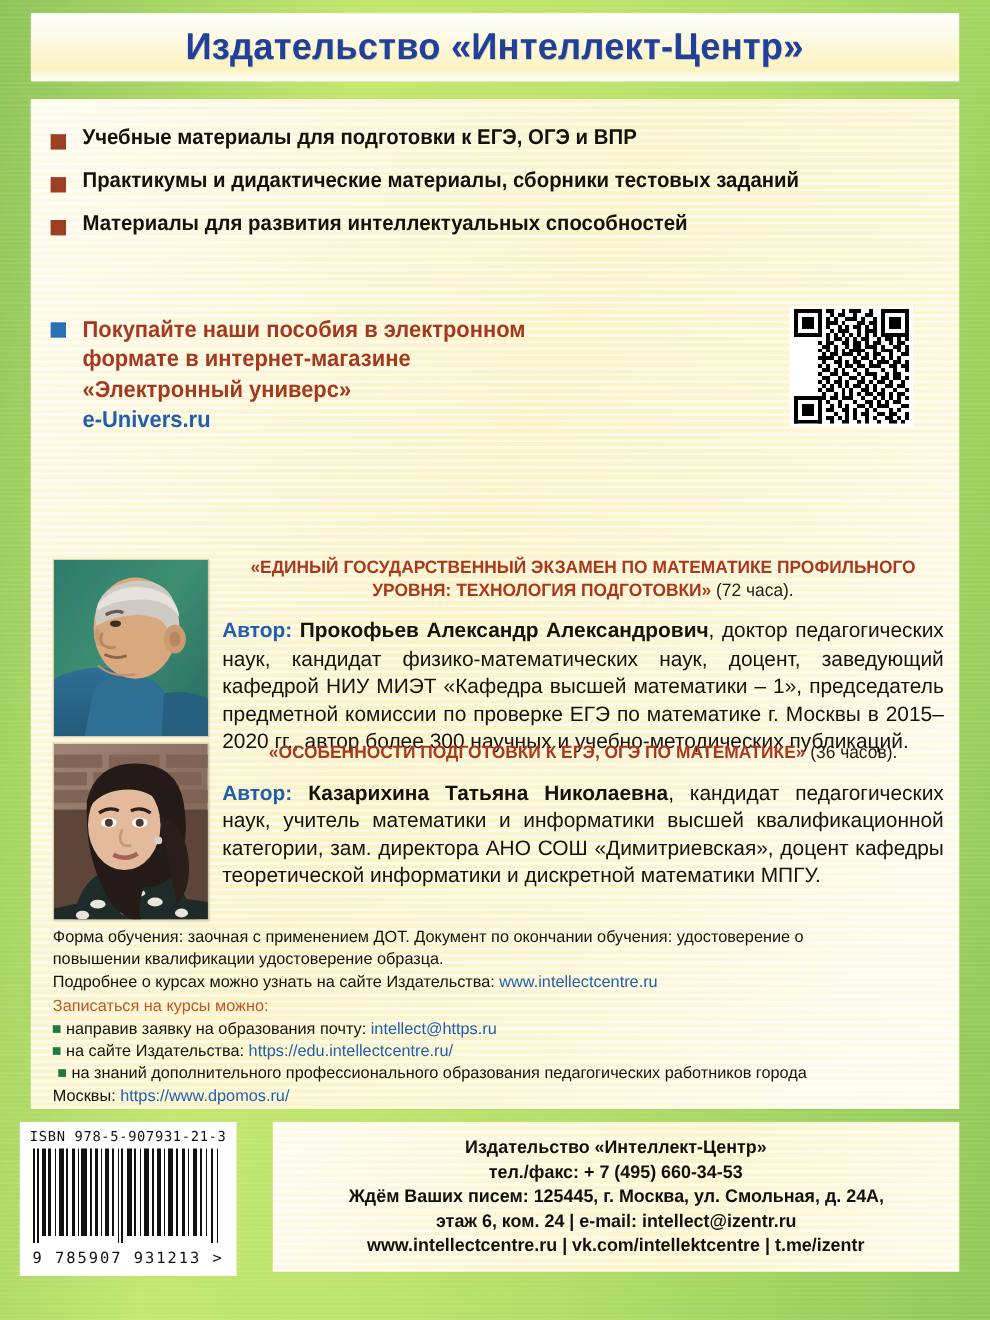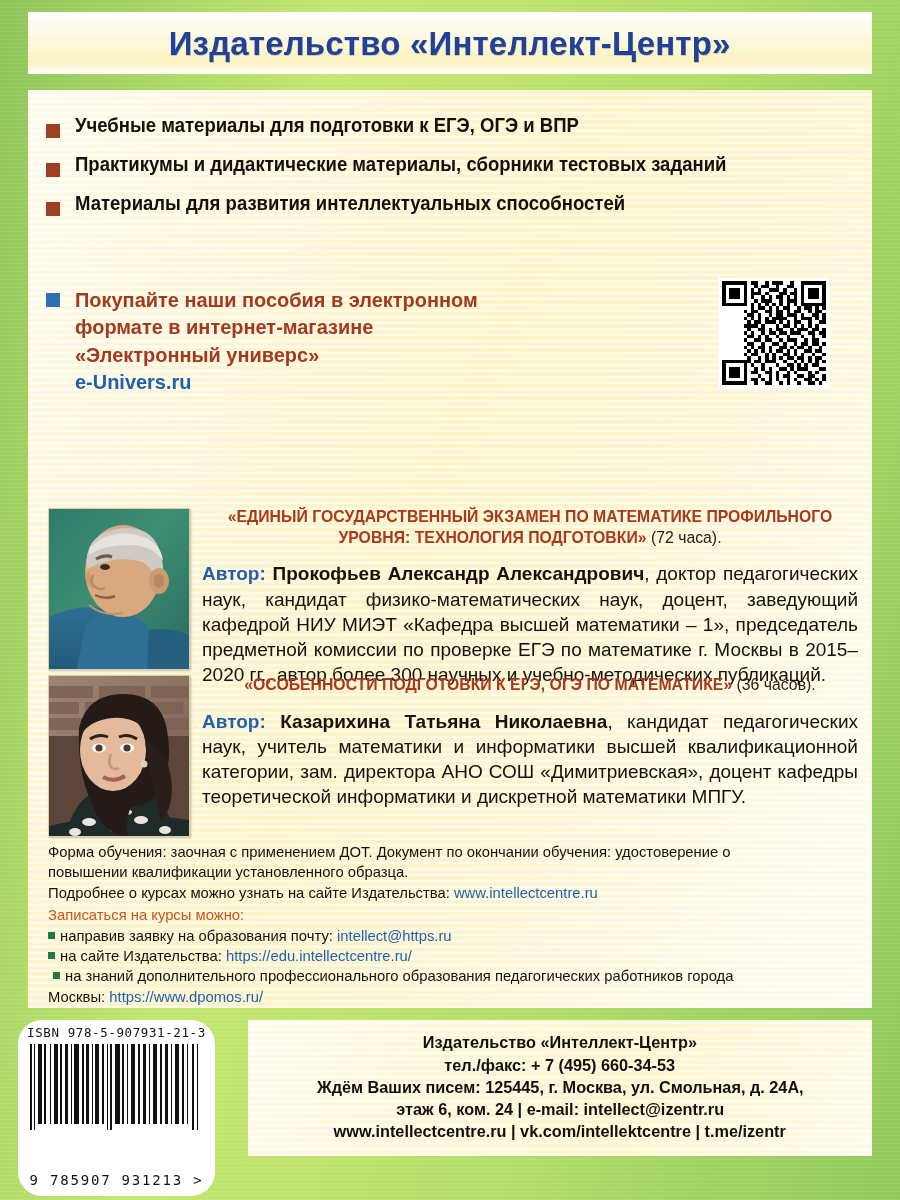--- a/index.html
+++ b/index.html
@@ -35,21 +35,21 @@
   .panel{
     position:absolute;left:28px;top:90px;width:844px;height:918px;
     background:
       repeating-linear-gradient(0deg, rgba(255,255,255,0.55) 0px, rgba(255,255,255,0.55) 2px, rgba(250,238,186,0.35) 3px, rgba(250,238,186,0.0) 6px),
       linear-gradient(115deg,#fffef5 0%,#fdf8dd 22%,#fcf4c8 46%,#fdf7d6 68%,#fffdf0 88%,#fffef7 100%);
     box-sizing:border-box;
   }
 
   
   .bullets{position:absolute;left:18px;top:22px;right:16px;}
-  .b-row{display:flex;align-items:flex-end;margin-bottom:13px;}
+  .b-row{display:flex;align-items:center;margin-bottom:13px;}
   .b-row:last-child{margin-bottom:0;}
   .sq{width:14px;height:14px;flex:0 0 14px;margin-top:7px;margin-right:15px;background:#9c3f22;}
   .sq.blue{background:#2c6fb3;}
   .b-text{
     font-size:19.5px;font-weight:bold;color:#15100a;line-height:1.34;
     transform:scaleX(0.95);transform-origin:left center;
   }
   .b-text .l2{display:block;padding-left:5px;}
 
   
@@ -102,23 +102,22 @@
   .notes{position:absolute;left:20px;right:8px;top:752px;}
   .nline{font-size:14.8px;color:#17110a;line-height:1.38;}
   .nline a,.lnk{color:#1f5fad;text-decoration:none;}
   .nhead{color:#c4561f;margin-top:2px;}
   .nb{display:flex;align-items:flex-start;}
   .nb .sm{width:7px;height:7px;flex:0 0 7px;background:#1f7a3f;margin-top:6px;margin-right:5px;}
   .nb.indent .sm{margin-left:5px;}
 
   
   .isbn-box{
-    position:absolute;left:18px;top:1020px;width:197px;height:176px;
+    position:absolute;left:18px;top:1020px;width:197px;height:140px;
     background:#ffffff;
-    border-radius:24px;
   }
   .isbn-txt{
     position:absolute;left:0;right:0;top:5px;text-align:center;
     font-family:"DejaVu Sans Mono", monospace;font-size:12.5px;color:#111;letter-spacing:0.6px;
   }
   .bars{position:absolute;left:10px;top:24px;width:176px;height:86px;}
   .bars svg{display:block;width:100%;height:100%;}
   .isbn-digits{
     position:absolute;left:0;right:0;bottom:8px;text-align:center;
     font-family:"DejaVu Sans Mono", monospace;font-size:14px;color:#111;letter-spacing:1.8px;
@@ -500,21 +499,21 @@
       <span class="hrs">(36 часов).</span>
     </div>
     <div class="abio">
       <span class="lbl">Автор:</span>
       <span class="nm">Казарихина Татьяна Николаевна</span><span>, кандидат педагогических наук, учитель математики и информатики высшей квалификационной категории, зам. директора АНО СОШ «Димитриевская», доцент кафедры теоретической информатики и дискретной математики МПГУ.</span>
     </div>
   </div>
 
   <div class="notes">
     <div class="nline">Форма обучения: заочная с применением ДОТ. Документ по окончании обучения: удостоверение о</div>
-    <div class="nline">повышении квалификации установленного образца.</div>
+    <div class="nline">повышении квалификации удостоверение образца.</div>
     <div class="nline">
       <span>Подробнее о курсах можно узнать на сайте Издательства: </span><span class="lnk">www.intellectcentre.ru</span>
     </div>
     <div class="nline nhead">Записаться на курсы можно:</div>
     <div class="nline nb">
       <span class="sm"></span>
       <span><span>направив заявку на образования почту: </span><span class="lnk">intellect@https.ru</span></span>
     </div>
     <div class="nline nb">
       <span class="sm"></span>

